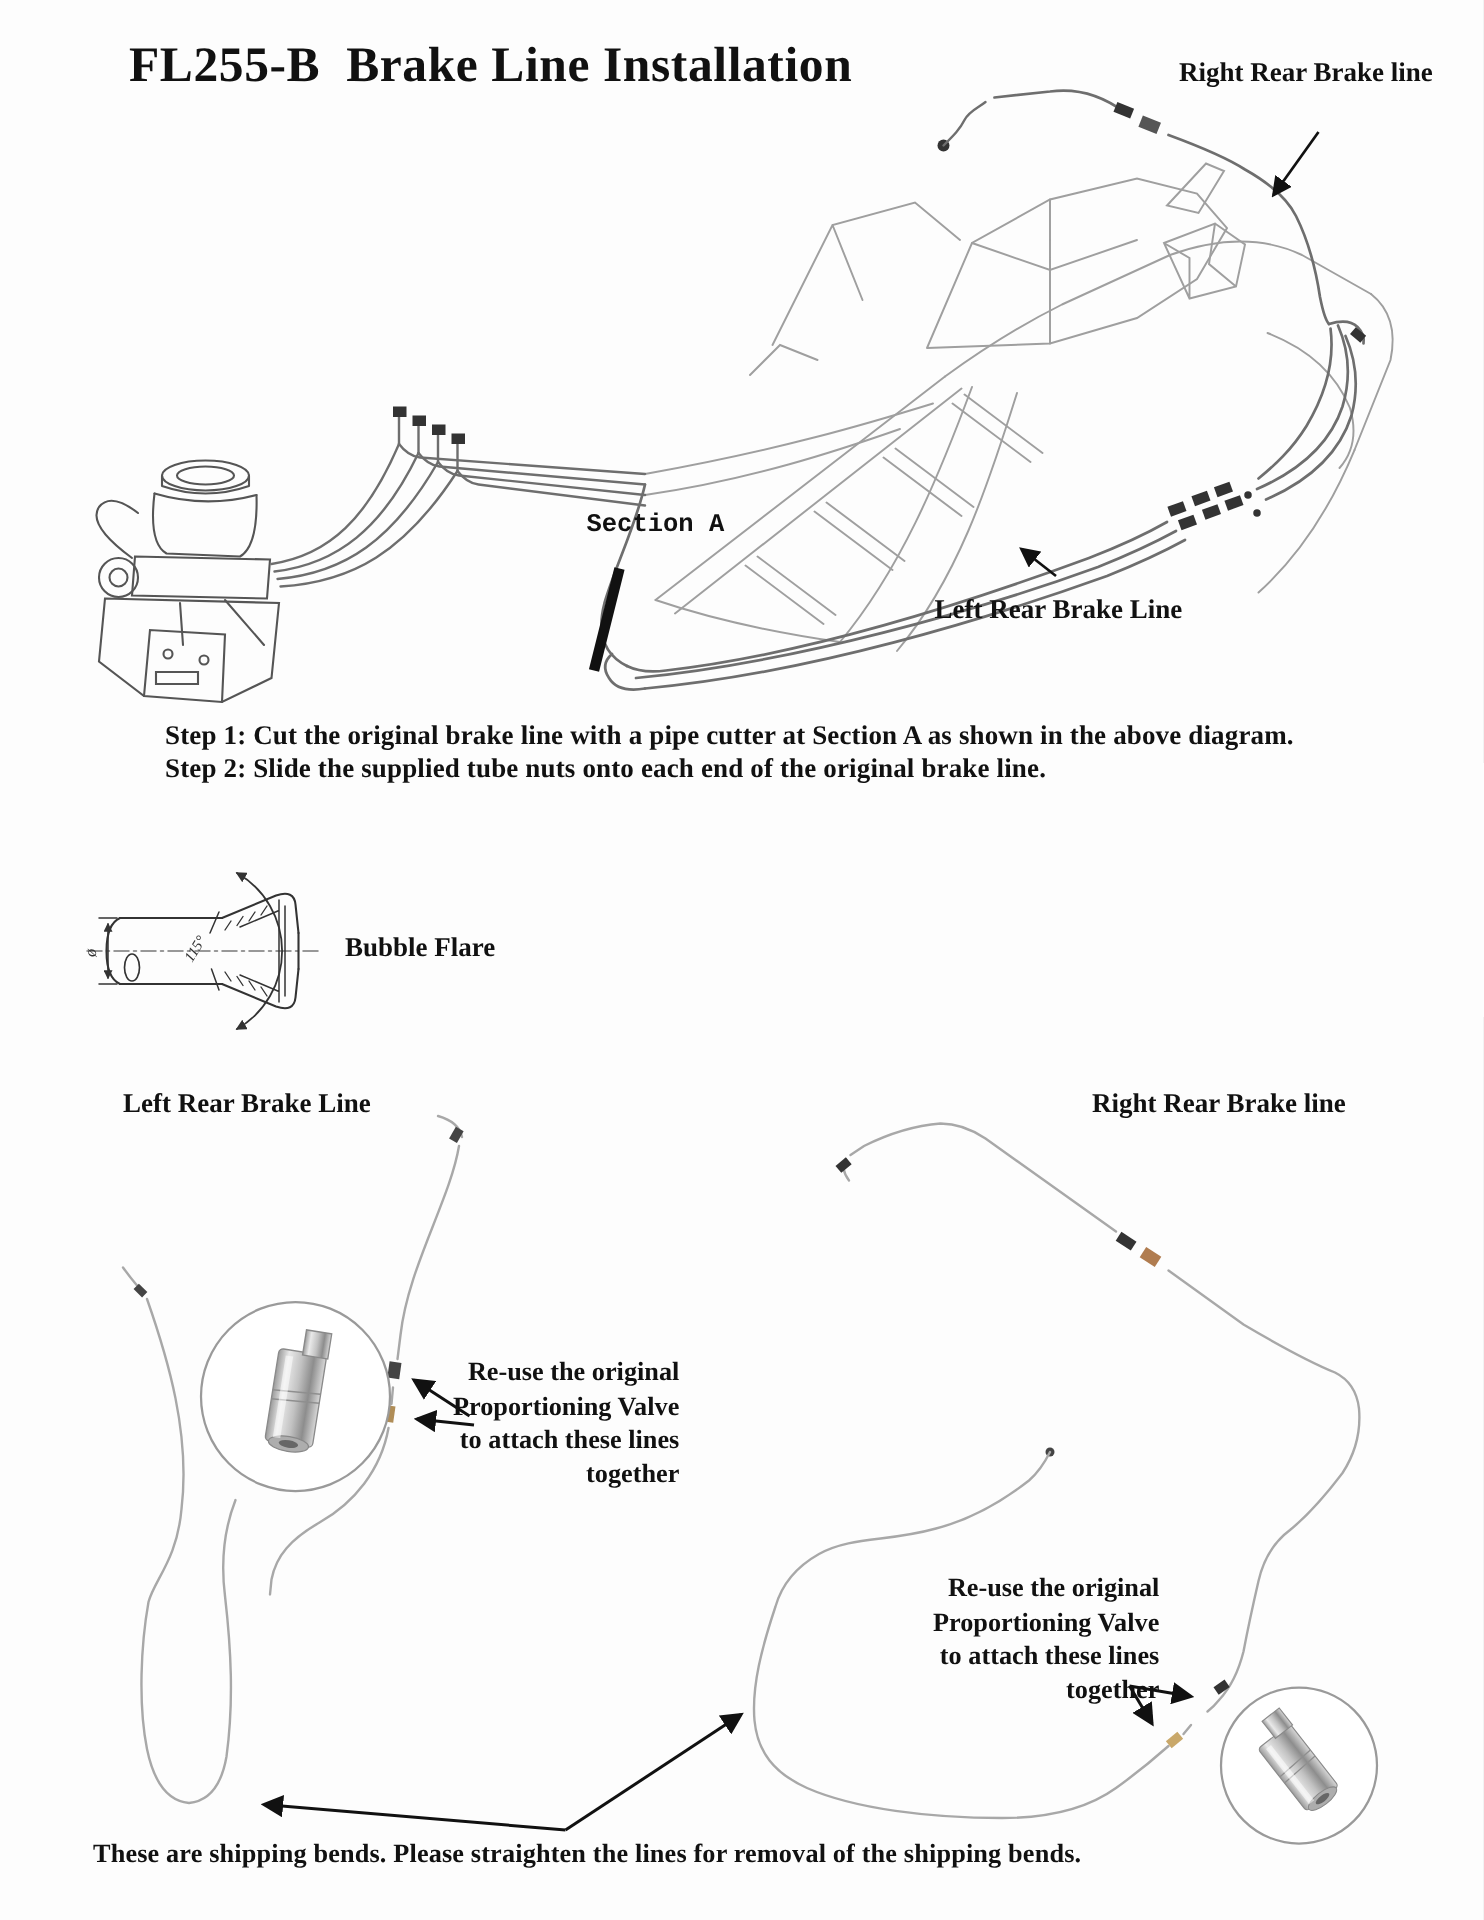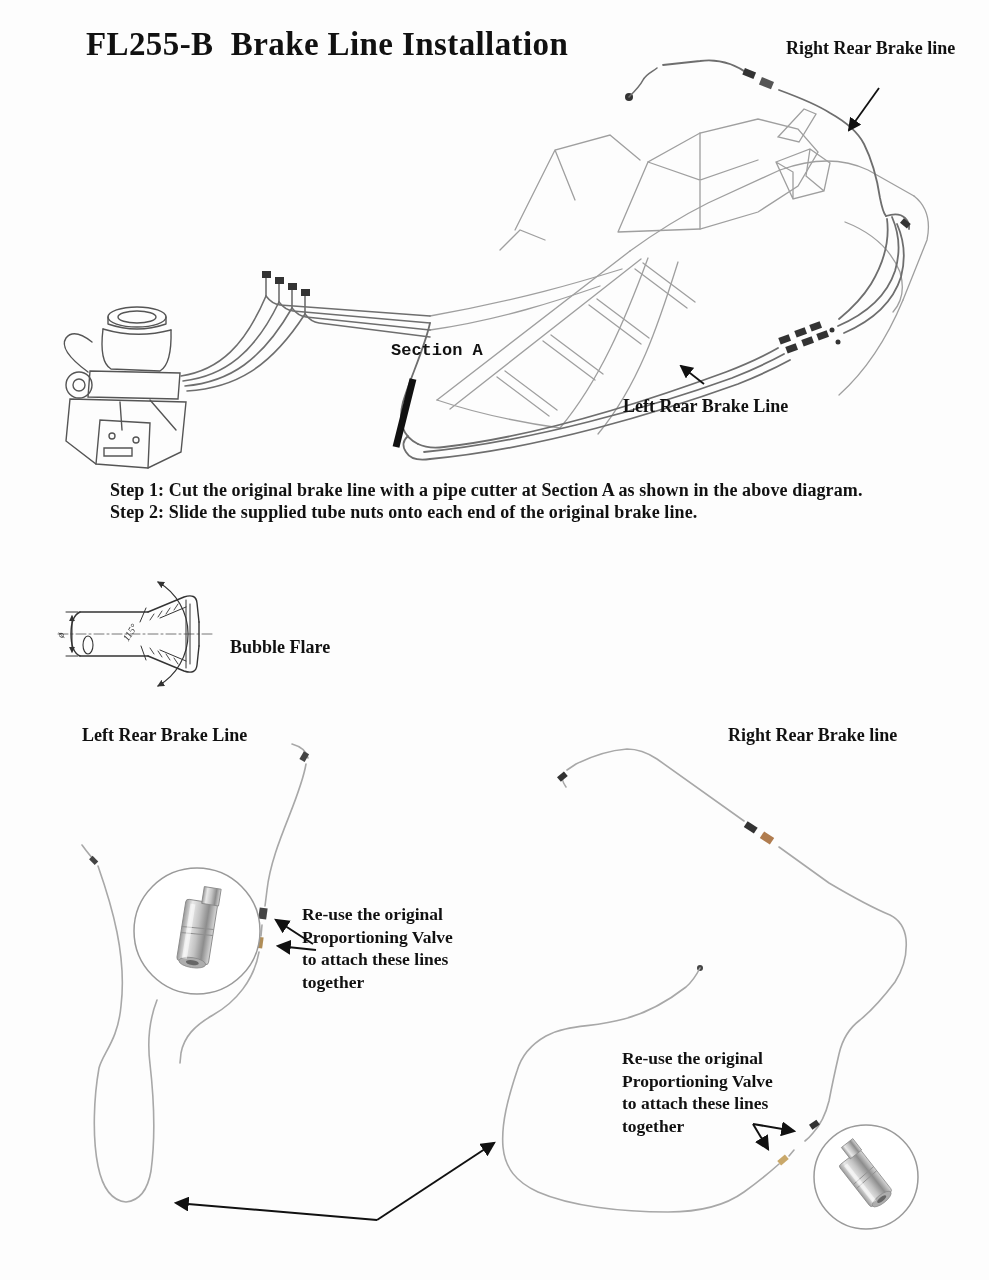--- a/index.html
+++ b/index.html
@@ -13,25 +13,25 @@
     color:#111;
   }
   .art{position:absolute;left:0;top:0;width:989px;height:1280px;}
   .txt{position:absolute;font-weight:bold;white-space:pre;}
   .title{left:86px;top:26px;font-size:33px;letter-spacing:.4px;}
   .lbl-rr-top{left:786px;top:38px;font-size:18px;}
   .lbl-section-a{left:391px;top:341px;font-size:17px;font-family:Liberation Mono, monospace;}
   .lbl-lr-top{left:623px;top:396px;font-size:18px;}
   .steps{left:62px;top:479px;font-size:18px;line-height:22px;font-weight:bold;position:absolute;letter-spacing:.1px;margin-left:48px;}
   .steps div{white-space:pre;}
-  .lbl-bubble{left:230px;top:621px;font-size:18px;margin-top:16px;}
+  .lbl-bubble{left:230px;top:621px;font-size:18px;}
   .lbl-lr-bot{left:82px;top:725px;font-size:18px;}
   .lbl-rr-bot{left:728px;top:725px;font-size:18px;}
   .reuse{position:absolute;font-weight:bold;font-size:17.5px;line-height:22.5px;}
-  .reuse div{white-space:pre;}
+  .reuse div{white-space:pre;text-align:right;}
   .reuse-left{left:302px;top:903px;}
   .reuse-right{left:622px;top:1047px;}
   .bottom-note{left:62px;top:1225px;font-size:17.5px;letter-spacing:.1px;}
 </style>
 </head>
 <body>
 
 <div class="page">
 
   <svg class="art" viewBox="0 0 989 1280" aria-hidden="true">
@@ -277,13 +277,14 @@
     <div>together</div>
   </div>
 
   <div class="reuse reuse-right">
     <div>Re-use the original</div>
     <div>Proportioning Valve</div>
     <div>to attach these lines</div>
     <div>together</div>
   </div>
 
+  <div class="txt bottom-note">These are shipping bends. Please straighten the lines for removal of the shipping bends.</div>
 </div>
 
 </body></html>

